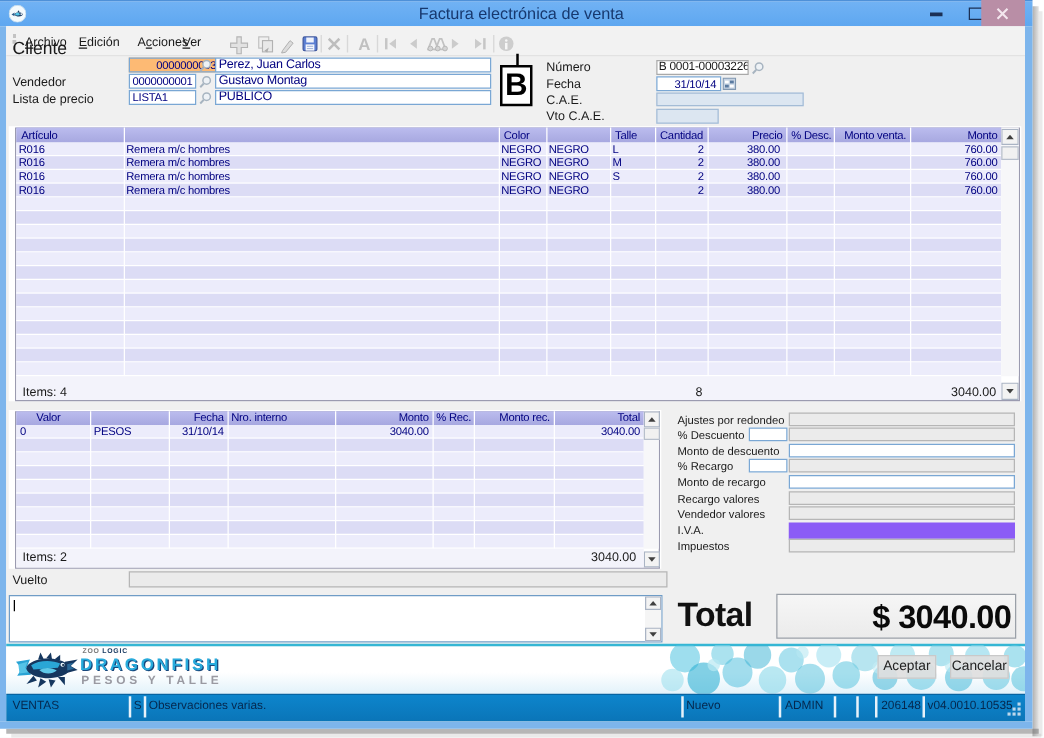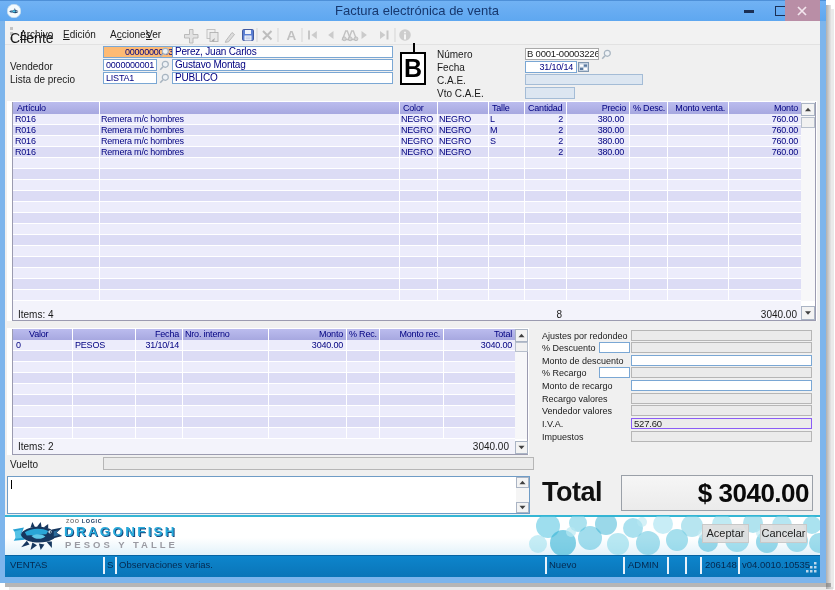--- a/index.html
+++ b/index.html
@@ -264,21 +264,21 @@
 <div style="position:absolute;left:542px;top:368px;font-size:9px;color:#1a1a1a">% Recargo</div>
 <div style="position:absolute;left:599px;top:367px;width:31px;height:11px;border:1px solid #7aa7d4;background:#fff;box-sizing:border-box;font-size:9px;letter-spacing:-0.2px;color:#000080;white-space:nowrap;text-align:left;padding-left:2px;padding-right:3px;line-height:9px;overflow:hidden"></div>
 <div style="position:absolute;left:631px;top:367px;width:181px;height:11px;border:1px solid #b6b6b6;background:#ebebeb;box-sizing:border-box;font-size:9.5px;letter-spacing:-0.2px;color:#1a1a1a;white-space:nowrap;text-align:right;padding-left:2px;padding-right:4px;line-height:9px;overflow:hidden"></div>
 <div style="position:absolute;left:542px;top:381px;font-size:9px;color:#1a1a1a">Monto de recargo</div>
 <div style="position:absolute;left:631px;top:380px;width:181px;height:11px;border:1px solid #7aa7d4;background:#fff;box-sizing:border-box;font-size:9px;letter-spacing:-0.2px;color:#000080;white-space:nowrap;text-align:left;padding-left:2px;padding-right:3px;line-height:9px;overflow:hidden"></div>
 <div style="position:absolute;left:542px;top:394px;font-size:9px;color:#1a1a1a">Recargo valores</div>
 <div style="position:absolute;left:631px;top:393px;width:181px;height:11px;border:1px solid #b6b6b6;background:#ebebeb;box-sizing:border-box;font-size:9.5px;letter-spacing:-0.2px;color:#1a1a1a;white-space:nowrap;text-align:right;padding-left:2px;padding-right:4px;line-height:9px;overflow:hidden"></div>
 <div style="position:absolute;left:542px;top:406px;font-size:9px;color:#1a1a1a">Vendedor valores</div>
 <div style="position:absolute;left:631px;top:405px;width:181px;height:11px;border:1px solid #b6b6b6;background:#ebebeb;box-sizing:border-box;font-size:9.5px;letter-spacing:-0.2px;color:#1a1a1a;white-space:nowrap;text-align:right;padding-left:2px;padding-right:4px;line-height:9px;overflow:hidden"></div>
 <div style="position:absolute;left:542px;top:419px;font-size:9px;color:#1a1a1a">I.V.A.</div>
-<div style="position:absolute;left:631px;top:418px;width:181px;height:11px;border:1px solid #8b5cf6;background:#ebebeb;box-sizing:border-box;font-size:9.5px;letter-spacing:-0.2px;color:#1a1a1a;white-space:nowrap;padding-left:2px;padding-right:4px;line-height:9px;overflow:hidden">527.60</div>
+<div style="position:absolute;left:631px;top:418px;width:181px;height:11px;border:7px solid #8b5cf6;background:#ebebeb;box-sizing:border-box;font-size:9.5px;letter-spacing:-0.2px;color:#1a1a1a;white-space:nowrap;text-align:right;padding-left:2px;padding-right:4px;line-height:9px;overflow:hidden">527.60</div>
 <div style="position:absolute;left:542px;top:432px;font-size:9px;color:#1a1a1a">Impuestos</div>
 <div style="position:absolute;left:631px;top:431px;width:181px;height:11px;border:1px solid #b6b6b6;background:#ebebeb;box-sizing:border-box;font-size:9.5px;letter-spacing:-0.2px;color:#1a1a1a;white-space:nowrap;text-align:right;padding-left:2px;padding-right:4px;line-height:9px;overflow:hidden"></div>
 <div style="position:absolute;left:10px;top:459px;font-size:10px;color:#1a1a1a">Vuelto</div>
 <div style="position:absolute;left:103px;top:457px;width:431px;height:13px;border:1px solid #b6b6b6;background:#ebebeb;box-sizing:border-box;font-size:9px;letter-spacing:-0.2px;color:#000080;white-space:nowrap;text-align:left;padding-left:2px;padding-right:3px;line-height:11px;overflow:hidden"></div>
 <div style="position:absolute;left:7px;top:476px;width:523px;height:38px;border:1px solid #6f9cc6;background:#fff;box-sizing:border-box"></div>
 <div style="position:absolute;left:11px;top:480px;width:1px;height:9px;background:#000"></div>
 <div style="position:absolute;left:516px;top:477px;width:13px;height:36px;background:#f5f5f5"></div>
 <svg style="position:absolute;left:516px;top:477px" width="13" height="11" viewBox="0 0 13 11">
 <rect x="0.5" y="0.5" width="12" height="10" fill="#f3f3f3" stroke="#aab4c4"></rect>
     <path d="M3.5 7.3 l3 -3.6 l3 3.6 Z" fill="#404040"></path>

